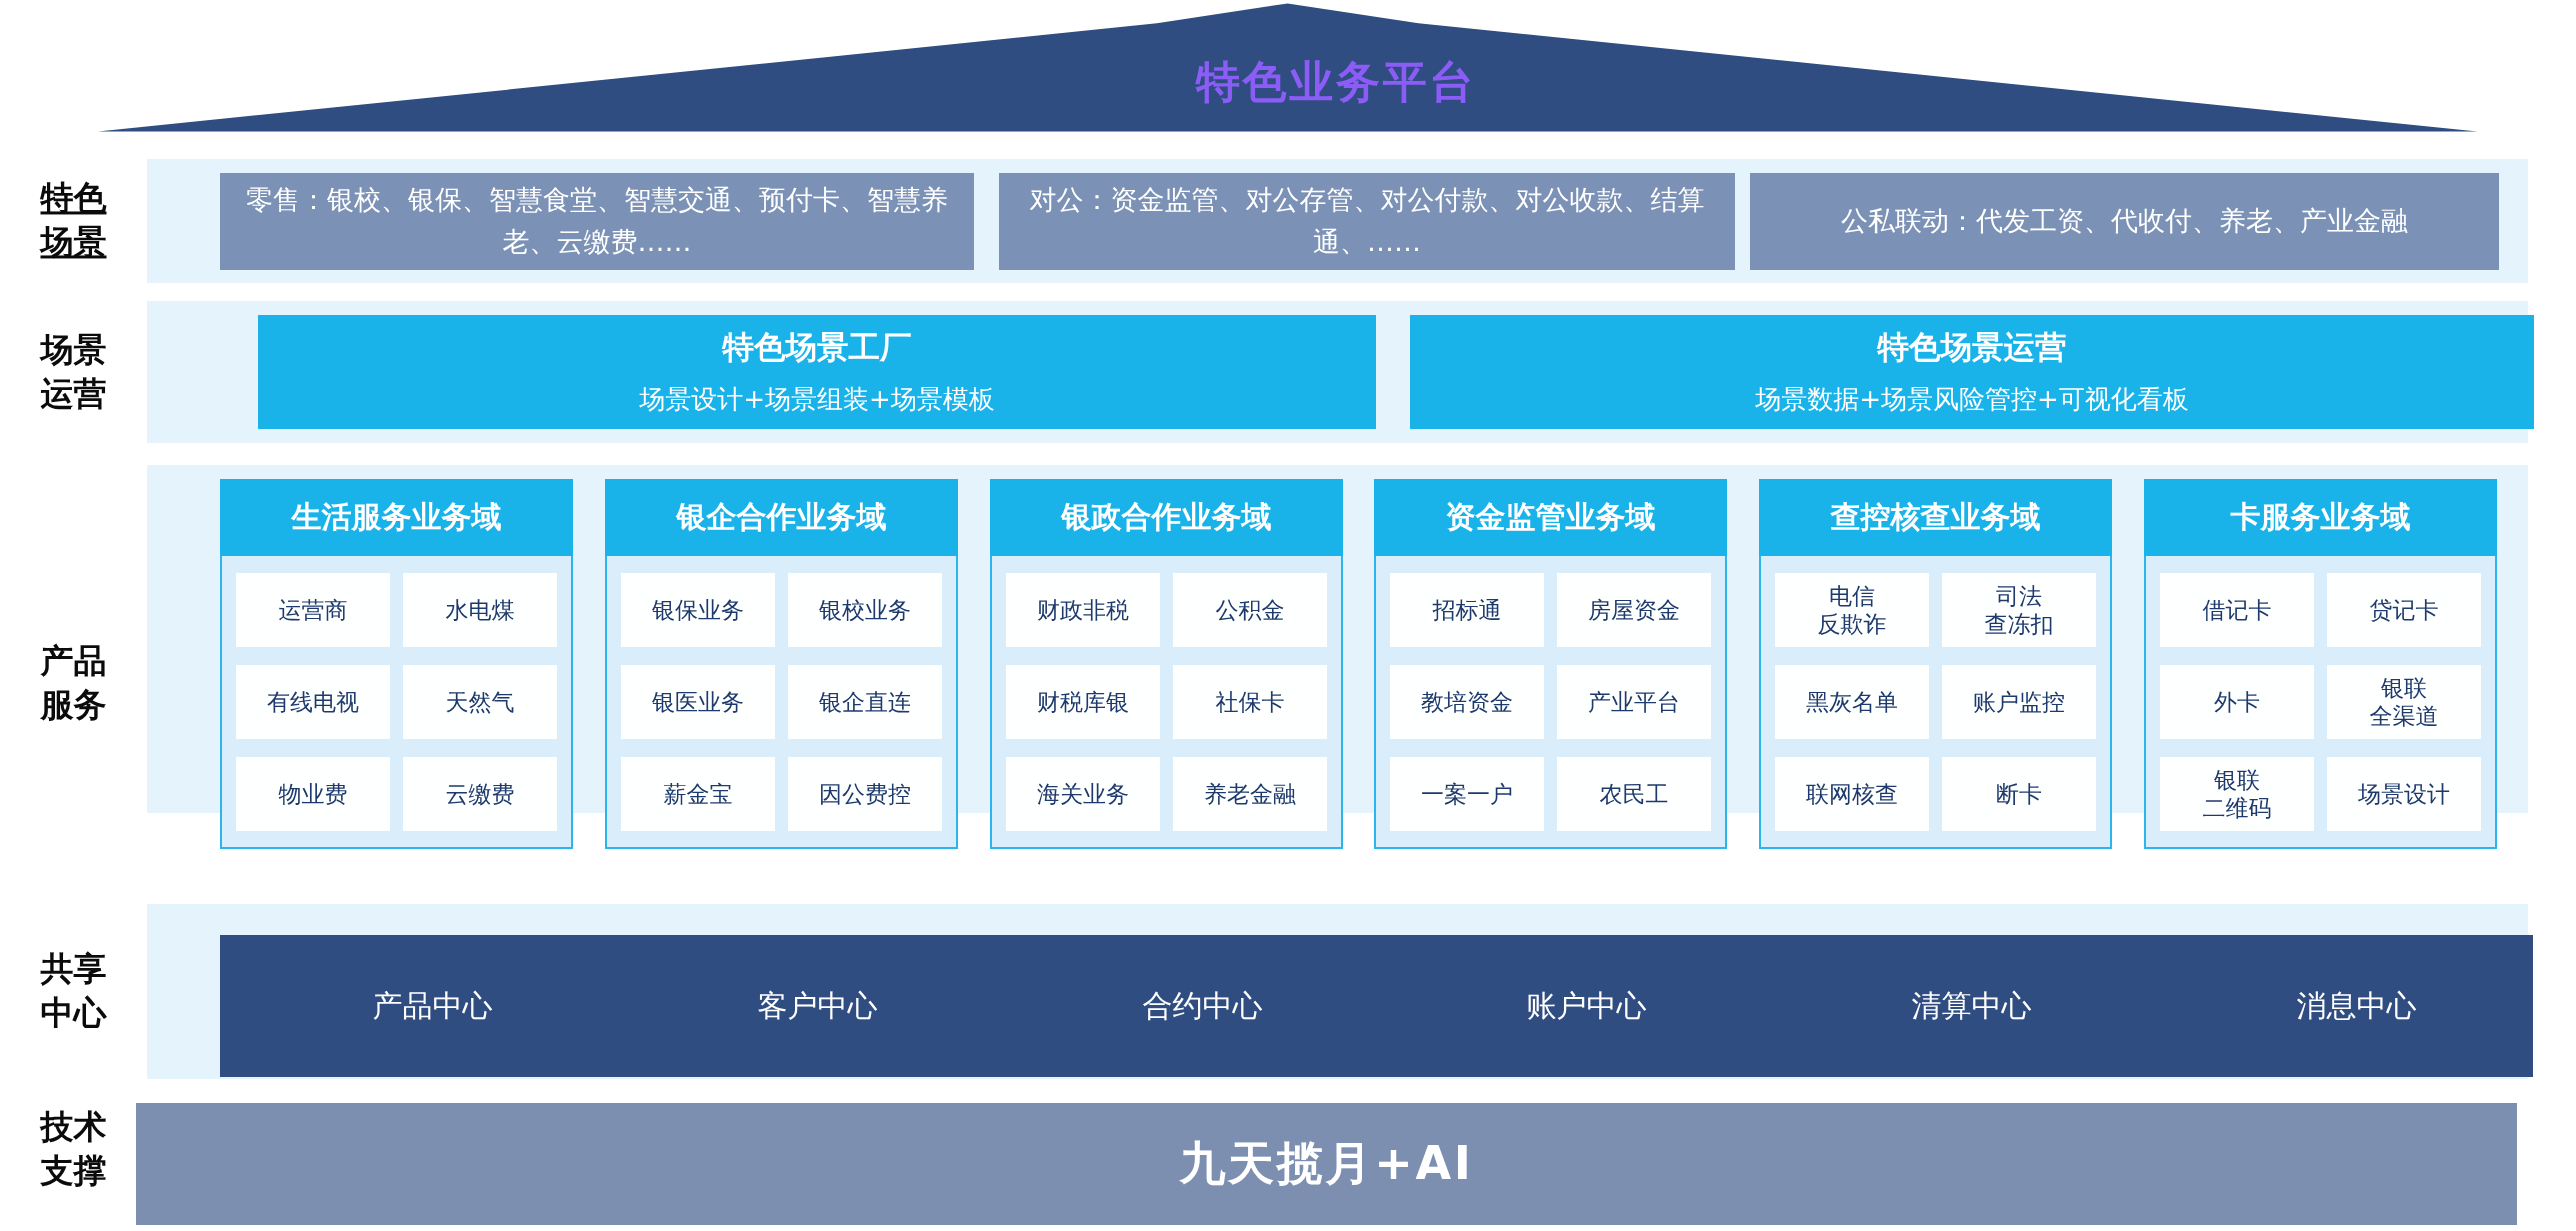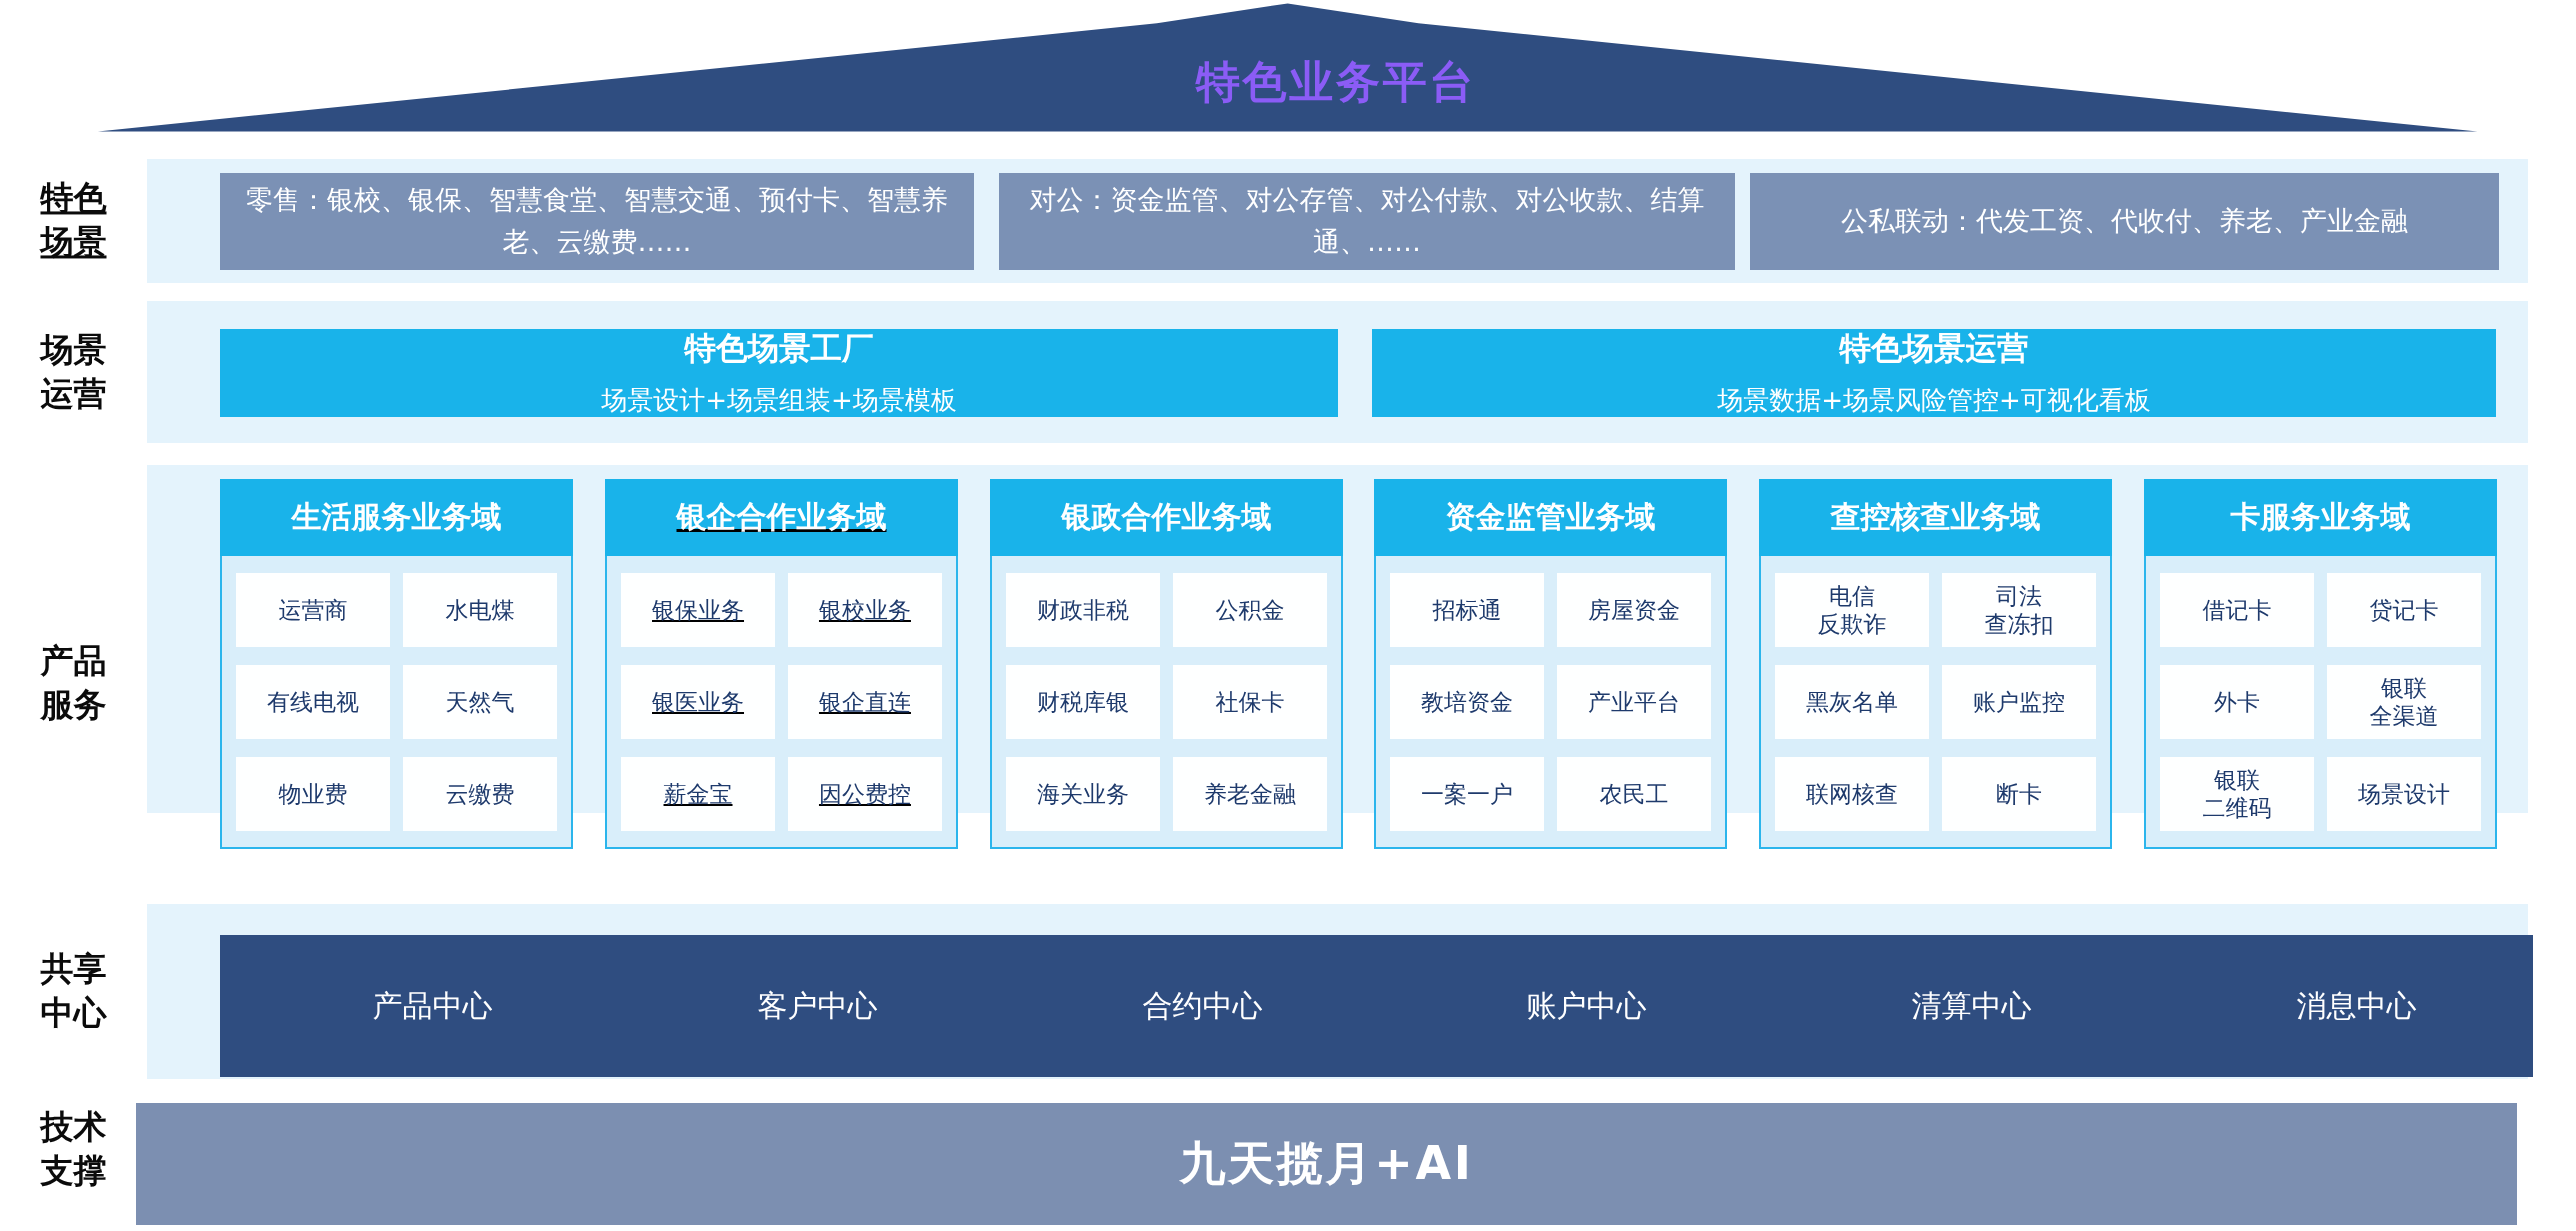--- a/index.html
+++ b/index.html
@@ -34,35 +34,35 @@
   .scene-box{
     position:absolute;top:13.7px;height:97px;background:#7B91B5;color:#ffffff;
     display:flex;align-items:center;justify-content:center;text-align:center;
     font-size:27px;line-height:1.55;padding:0 19px;box-sizing:border-box;
   }
   .scene-box:nth-of-type(1){left:73px;width:754px;}
   .scene-box:nth-of-type(2){left:852px;width:736px;}
   .scene-box:nth-of-type(3){left:1603px;width:749px;}
   
   .op-box{
-    position:absolute;top:28px;height:88px;background:#19B3EA;color:#ffffff;
+    position:absolute;top:14px;height:114px;background:#19B3EA;color:#ffffff;
     display:flex;flex-direction:column;align-items:center;justify-content:center;
-    text-align:center;gap:12.3px;
+    text-align:center;gap:12.3px;margin-left:38px;
   }
   .op-box:nth-of-type(1){left:73px;width:1118px;}
   .op-box:nth-of-type(2){left:1225px;width:1124px;}
   .op-title{font-size:31.5px;font-weight:bold;}
   .op-sub{font-size:26px;}
   
   .domain{
     position:absolute;top:14.4px;height:370px;width:353px;
     display:flex;flex-direction:column;box-sizing:border-box;
   }
   .domain:nth-of-type(1){left:73px;}
-  .domain:nth-of-type(2){left:458px;text-decoration:underline;}
+  .domain:nth-of-type(2){left:458px;}
   .domain:nth-of-type(3){left:843px;}
   .domain:nth-of-type(4){left:1227px;}
   .domain:nth-of-type(5){left:1612px;}
   .domain:nth-of-type(6){left:1997px;border-radius:22px;}
   .domain-header{
     height:77px;flex:0 0 77px;background:#19B3EA;color:#ffffff;
     font-size:30px;font-weight:bold;display:flex;align-items:center;justify-content:center;
   }
   .domain-body{
     flex:1;background:#D9EEFA;border:2.1px solid #2BB5EC;border-top:none;

